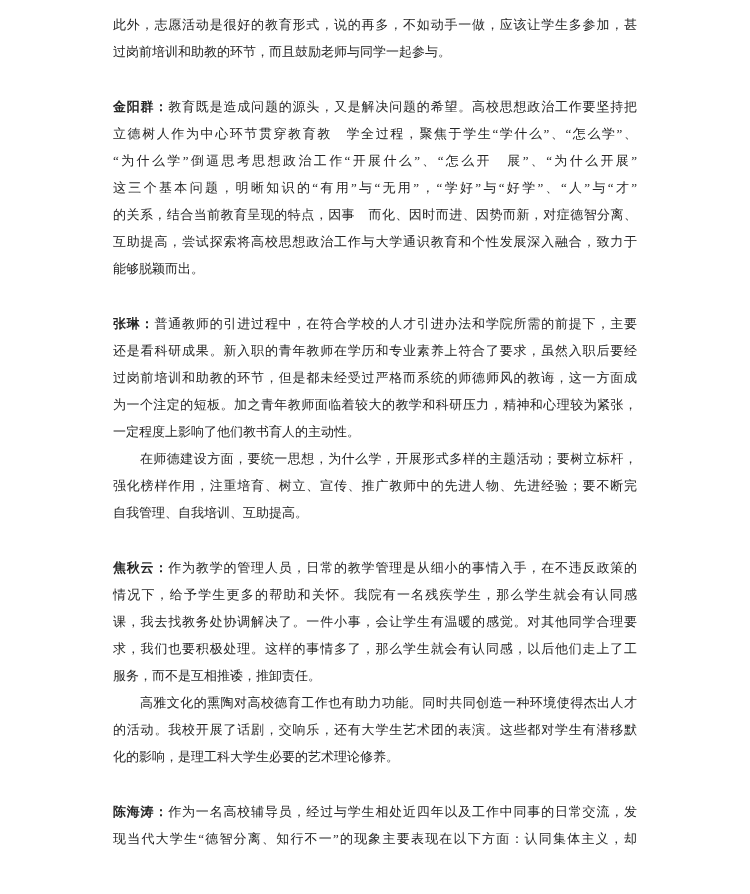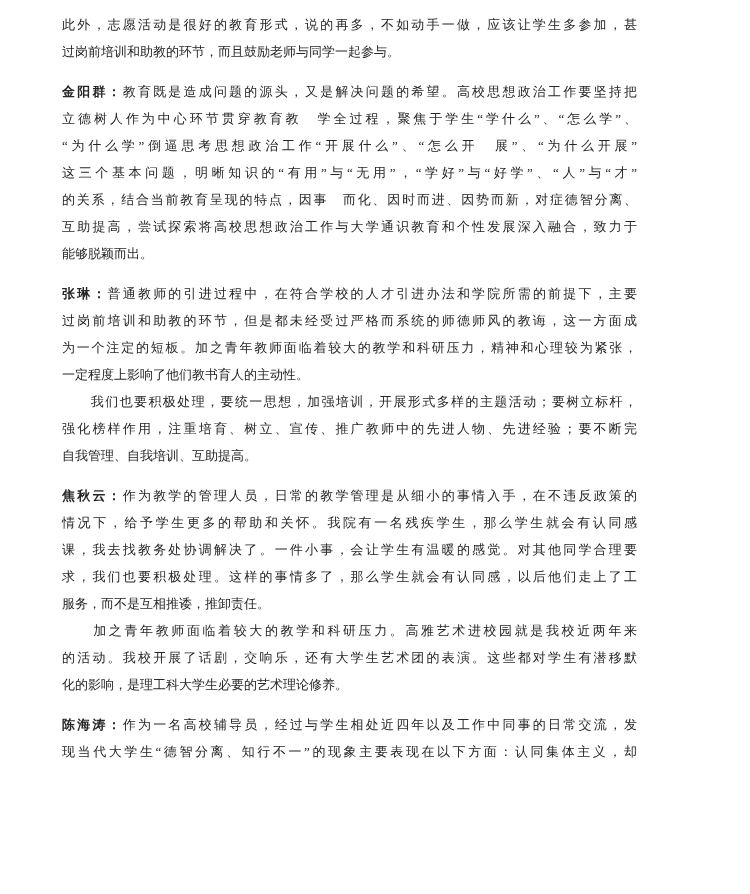--- a/index.html
+++ b/index.html
@@ -5,28 +5,28 @@
   html, body {
     margin: 0;
     padding: 0;
     background: #ffffff;
   }
   .page {
     position: relative;
     width: 750px;
     height: 894px;
     box-sizing: border-box;
-    padding: 11px 113px 0 62px;
+    padding: 11px 113px 0 113px;
     background: #ffffff;
     overflow: hidden;
     font-family: "Liberation Serif", "DejaVu Serif", serif;
     color: #262626;
   }
   .block + .block {
-    margin-top: 13px;
+    margin-top: 28px;
     font-family: Liberation Serif, serif;
   }
   .line {
     font-size: 13px;
     line-height: 27px;
     height: 27px;
     text-align: justify;
     text-align-last: justify;
     word-break: keep-all;
     white-space: pre;
@@ -52,34 +52,35 @@
       <div class="line"><b class="speaker">金阳群：</b>教育既是造成问题的源头，又是解决问题的希望。高校思想政治工作要坚持把</div>
       <div class="line">立德树人作为中心环节贯穿教育教　学全过程，聚焦于学生“学什么”、“怎么学”、</div>
       <div class="line">“为什么学”倒逼思考思想政治工作“开展什么”、“怎么开　展”、“为什么开展”</div>
       <div class="line">这三个基本问题，明晰知识的“有用”与“无用”，“学好”与“好学”、“人”与“才”</div>
       <div class="line">的关系，结合当前教育呈现的特点，因事　而化、因时而进、因势而新，对症德智分离、</div>
       <div class="line">互助提高，尝试探索将高校思想政治工作与大学通识教育和个性发展深入融合，致力于</div>
       <div class="line no-justify">能够脱颖而出。</div>
     </div>
     <div class="block">
       <div class="line"><b class="speaker">张琳：</b>普通教师的引进过程中，在符合学校的人才引进办法和学院所需的前提下，主要</div>
+      <div class="line">还是看科研成果。新入职的青年教师在学历和专业素养上符合了要求，虽然入职后要经</div>
       <div class="line">过岗前培训和助教的环节，但是都未经受过严格而系统的师德师风的教诲，这一方面成</div>
       <div class="line">为一个注定的短板。加之青年教师面临着较大的教学和科研压力，精神和心理较为紧张，</div>
       <div class="line no-justify">一定程度上影响了他们教书育人的主动性。</div>
-      <div class="line">　　我们也要积极处理，要统一思想，加强培训，开展形式多样的主题活动；要树立标杆，</div>
+      <div class="line">　　在师德建设方面，要统一思想，为什么学，开展形式多样的主题活动；要树立标杆，</div>
       <div class="line">强化榜样作用，注重培育、树立、宣传、推广教师中的先进人物、先进经验；要不断完</div>
       <div class="line no-justify">自我管理、自我培训、互助提高。</div>
     </div>
     <div class="block">
       <div class="line"><b class="speaker">焦秋云：</b>作为教学的管理人员，日常的教学管理是从细小的事情入手，在不违反政策的</div>
       <div class="line">情况下，给予学生更多的帮助和关怀。我院有一名残疾学生，那么学生就会有认同感</div>
       <div class="line">课，我去找教务处协调解决了。一件小事，会让学生有温暖的感觉。对其他同学合理要</div>
       <div class="line">求，我们也要积极处理。这样的事情多了，那么学生就会有认同感，以后他们走上了工</div>
       <div class="line no-justify">服务，而不是互相推诿，推卸责任。</div>
-      <div class="line">　　加之青年教师面临着较大的教学和科研压力。高雅艺术进校园就是我校近两年来</div>
+      <div class="line">　　高雅文化的熏陶对高校德育工作也有助力功能。同时共同创造一种环境使得杰出人才</div>
       <div class="line">的活动。我校开展了话剧，交响乐，还有大学生艺术团的表演。这些都对学生有潜移默</div>
       <div class="line no-justify">化的影响，是理工科大学生必要的艺术理论修养。</div>
     </div>
     <div class="block">
       <div class="line"><b class="speaker">陈海涛：</b>作为一名高校辅导员，经过与学生相处近四年以及工作中同事的日常交流，发</div>
       <div class="line">现当代大学生“德智分离、知行不一”的现象主要表现在以下方面：认同集体主义，却</div>
     </div>
   </div>
 
 </body></html>

